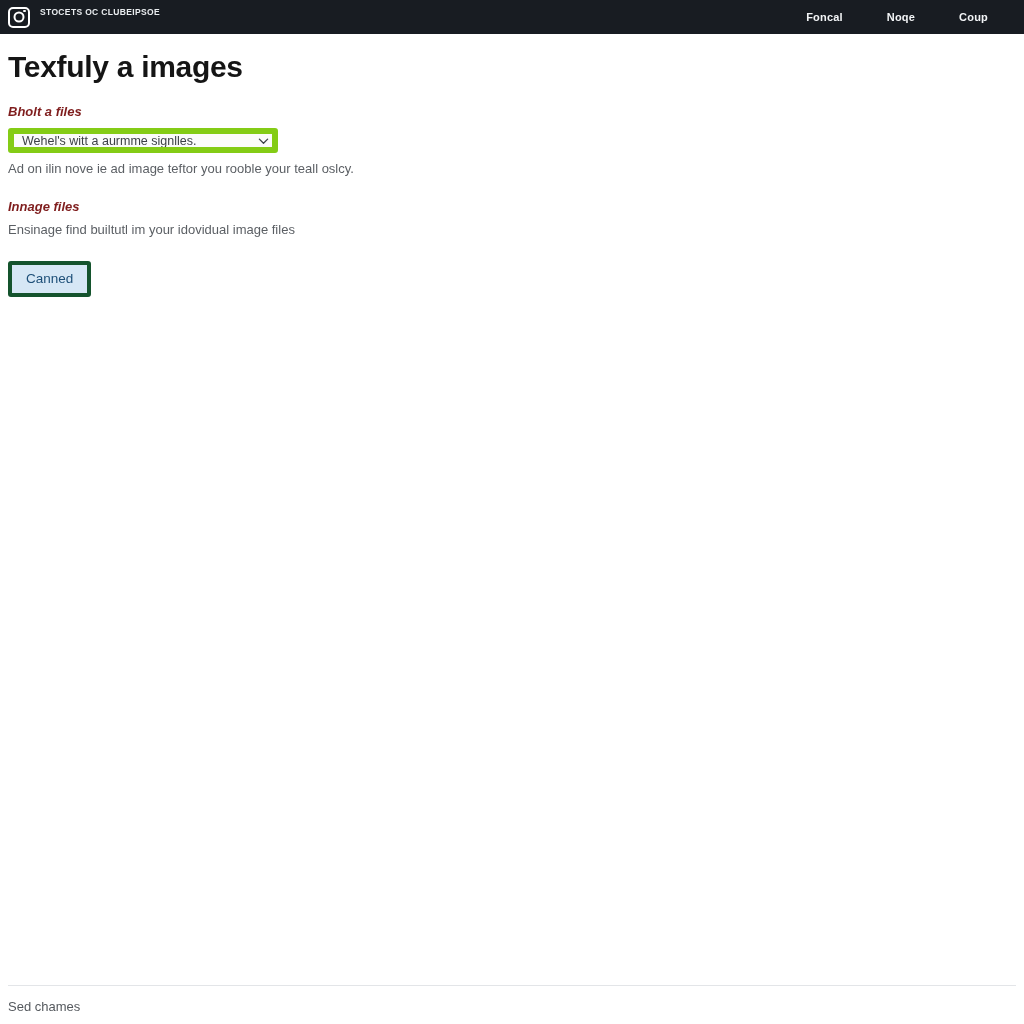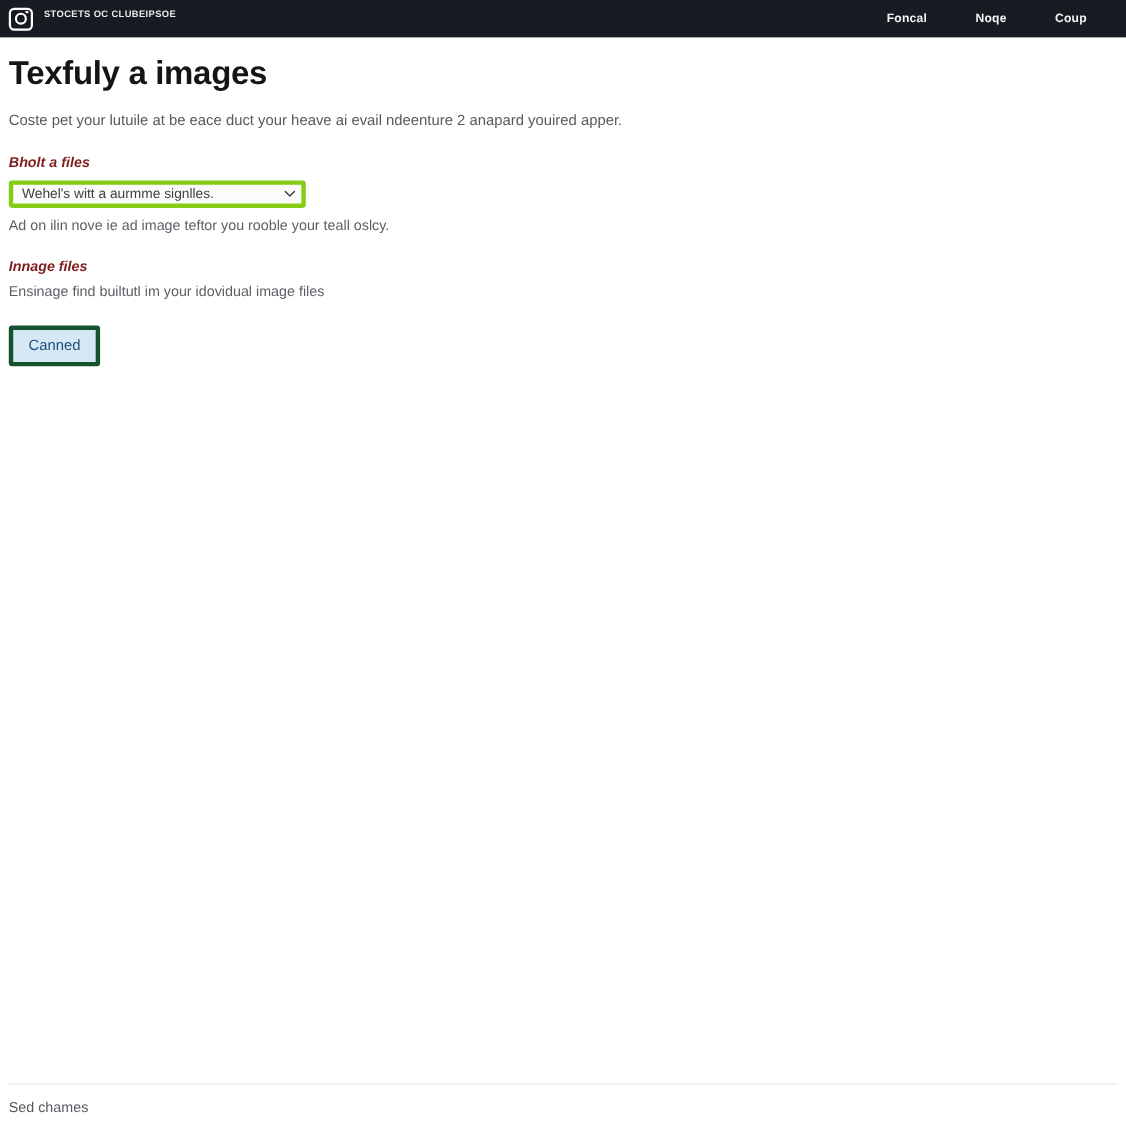--- a/index.html
+++ b/index.html
@@ -126,21 +126,21 @@
     position: relative;
     width: 270px;
     height: 25px;
     margin-top: 9px;
   }
   .select-box {
     width: 270px;
     height: 25px;
     box-sizing: border-box;
     background: #fbfbfb;
-    border: 4px solid #84cc16;
+    border: 6px solid #84cc16;
     border-radius: 3px;
     font-family: "Liberation Sans", sans-serif;
     font-size: 12.5px;
     color: #3b3f45;
     padding: 0 26px 0 8px;
     display: flex;
     align-items: center;
     white-space: nowrap;
     overflow: hidden;
     cursor: pointer;
@@ -209,21 +209,20 @@
     <a class="nav-link" href="#">Foncal</a>
     <a class="nav-link" href="#">Noqe</a>
     <a class="nav-link" href="#">Coup</a>
   </div>
 </div>
 
 <div class="page">
 
   <h1 class="page-title">Texfuly a images</h1>
 
-  <p class="page-subtitle">Coste pet your lutuile at be eace duct your heave ai evail ndeenture 2 anapard youired apper.</p>
 
   
   <div class="field-label">Bholt a files</div>
   <div class="select-wrap">
     <div class="select-box">Wehel's witt a aurmme signlles.</div>
     <svg class="select-caret" viewBox="0 0 12 12">
       <path d="M1.5 4 L6 8.5 L10.5 4" fill="none" stroke="#3a3f45" stroke-width="1.4" stroke-linecap="round" stroke-linejoin="round"></path>
     </svg>
   </div>
 

